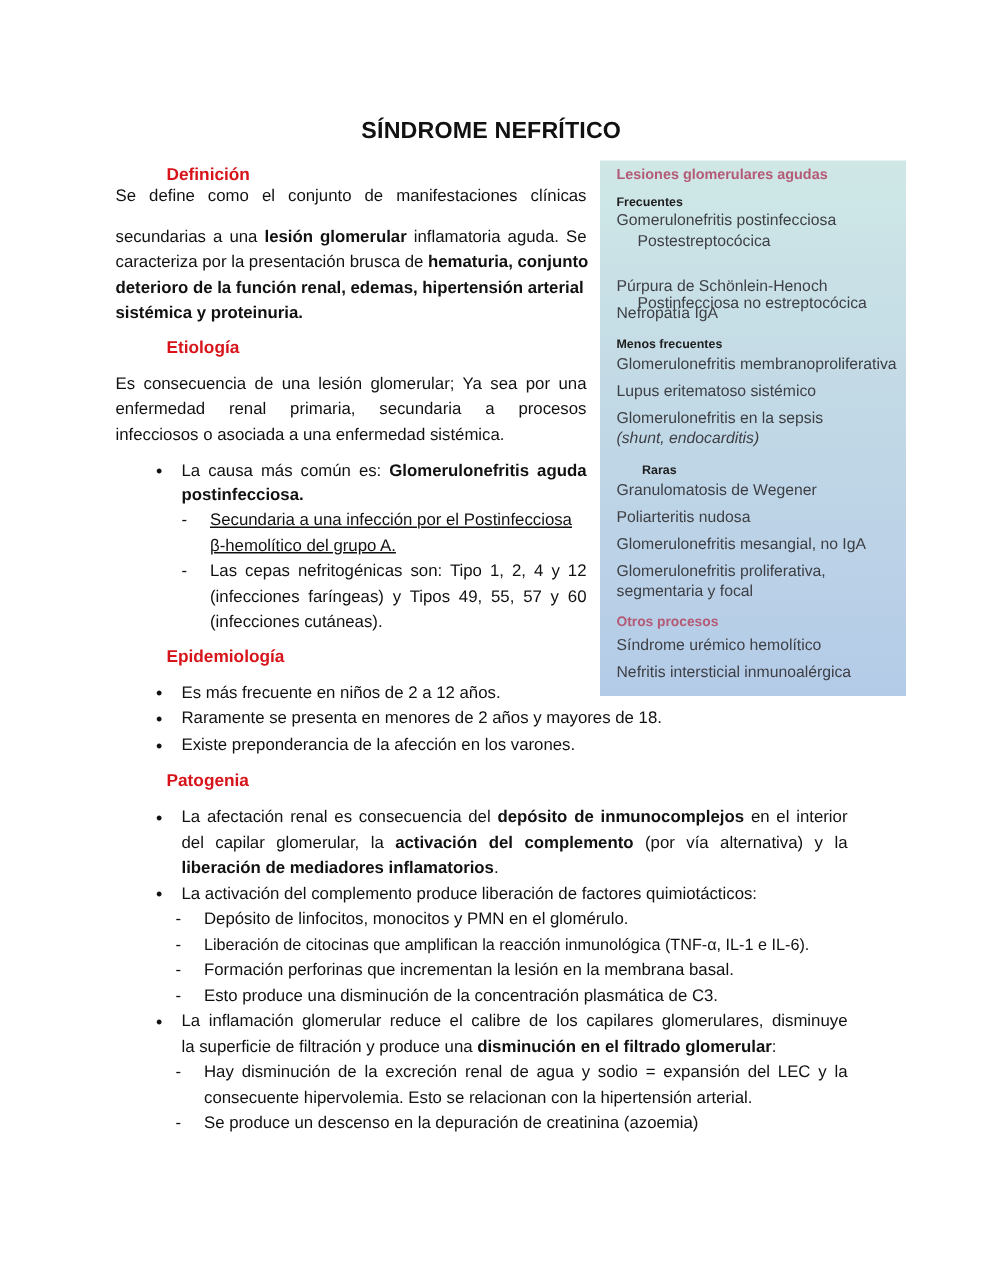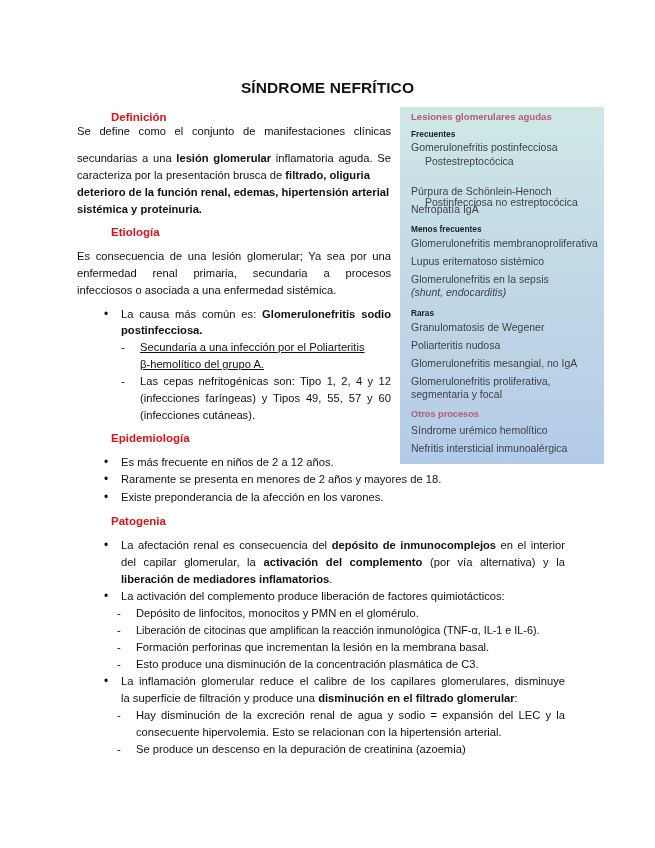--- a/index.html
+++ b/index.html
@@ -34,35 +34,35 @@
 </head>
 <body>
 
 <div class="page">
 
   <div class="title">SÍNDROME NEFRÍTICO</div>
 
   <div class="heading" style="top:111px;">Definición</div>
   <div class="line just" style="left:77px;width:314px;top:125px;">Se define como el conjunto de manifestaciones clínicas</div>
   <div class="line just" style="left:77px;width:314px;top:152px;"><span>secundarias a una </span><b>lesión glomerular</b><span> inflamatoria aguda. Se</span></div>
-  <div class="line" style="left:77px;top:169px;"><span>caracteriza por la presentación brusca de </span><b>filtrado, oliguria</b></div>
+  <div class="line" style="left:77px;top:169px;"><span>caracteriza por la presentación brusca de </span><b>hematuria, conjunto</b></div>
   <div class="line" style="left:77px;top:186px;font-weight:bold;">deterioro de la función renal, edemas, hipertensión arterial</div>
   <div class="line" style="left:77px;top:203px;font-weight:bold;">sistémica y proteinuria.</div>
 
   <div class="heading" style="top:226px;">Etiología</div>
   <div class="line just" style="left:77px;width:314px;top:250px;">Es consecuencia de una lesión glomerular; Ya sea por una</div>
   <div class="line just" style="left:77px;width:314px;top:267px;">enfermedad renal primaria, secundaria a procesos</div>
   <div class="line" style="left:77px;top:284px;">infecciosos o asociada a una enfermedad sistémica.</div>
 
   <div class="bullet" style="left:104px;top:307px;">•</div>
-  <div class="line just" style="left:121px;width:270px;top:308px;"><span>La causa más común es: </span><b>Glomerulonefritis sodio</b></div>
+  <div class="line just" style="left:121px;width:270px;top:308px;"><span>La causa más común es: </span><b>Glomerulonefritis aguda</b></div>
   <div class="line" style="left:121px;top:324px;font-weight:bold;">postinfecciosa.</div>
 
   <div class="dash" style="left:121px;top:341px;">-</div>
-  <div class="line" style="left:140px;top:341px;"><u>Secundaria a una infección por el Poliarteritis</u></div>
+  <div class="line" style="left:140px;top:341px;"><u>Secundaria a una infección por el Postinfecciosa</u></div>
   <div class="line" style="left:140px;top:358px;"><u>β-hemolítico del grupo A.</u></div>
   <div class="dash" style="left:121px;top:375px;">-</div>
   <div class="line just" style="left:140px;width:251px;top:375px;">Las cepas nefritogénicas son: Tipo 1, 2, 4 y 12</div>
   <div class="line just" style="left:140px;width:251px;top:392px;">(infecciones faríngeas) y Tipos 49, 55, 57 y 60</div>
   <div class="line" style="left:140px;top:409px;">(infecciones cutáneas).</div>
 
   <div class="heading" style="top:432px;">Epidemiología</div>
   <div class="bullet" style="left:104px;top:455px;">•</div>
   <div class="line" style="left:121px;top:456px;">Es más frecuente en niños de 2 a 12 años.</div>
   <div class="bullet" style="left:104px;top:472px;">•</div>
@@ -104,21 +104,21 @@
     <div class="t ind" style="top:61px;margin-top:28px;">Postinfecciosa no estreptocócica</div>
     <div class="t" style="top:78px;">Púrpura de Schönlein-Henoch</div>
     <div class="t" style="top:96px;">Nefropatía IgA</div>
 
     <div class="t sub" style="top:117px;">Menos frecuentes</div>
     <div class="t" style="top:130px;">Glomerulonefritis membranoproliferativa</div>
     <div class="t" style="top:148px;">Lupus eritematoso sistémico</div>
     <div class="t" style="top:166px;">Glomerulonefritis en la sepsis</div>
     <div class="t" style="top:179px;font-style:italic;">(shunt, endocarditis)</div>
 
-    <div class="t sub" style="top:201px;">Raras</div>
+    <div class="t sub" style="top:201px;margin-left:17px;">Raras</div>
     <div class="t" style="top:214px;">Granulomatosis de Wegener</div>
     <div class="t" style="top:232px;">Poliarteritis nudosa</div>
     <div class="t" style="top:250px;">Glomerulonefritis mesangial, no IgA</div>
     <div class="t" style="top:268px;">Glomerulonefritis proliferativa,</div>
     <div class="t" style="top:281px;">segmentaria y focal</div>
 
     <div class="t pink" style="top:302px;font-size:9.2px;">Otros procesos</div>
     <div class="t" style="top:317px;">Síndrome urémico hemolítico</div>
     <div class="t" style="top:335px;">Nefritis intersticial inmunoalérgica</div>
   </div>

